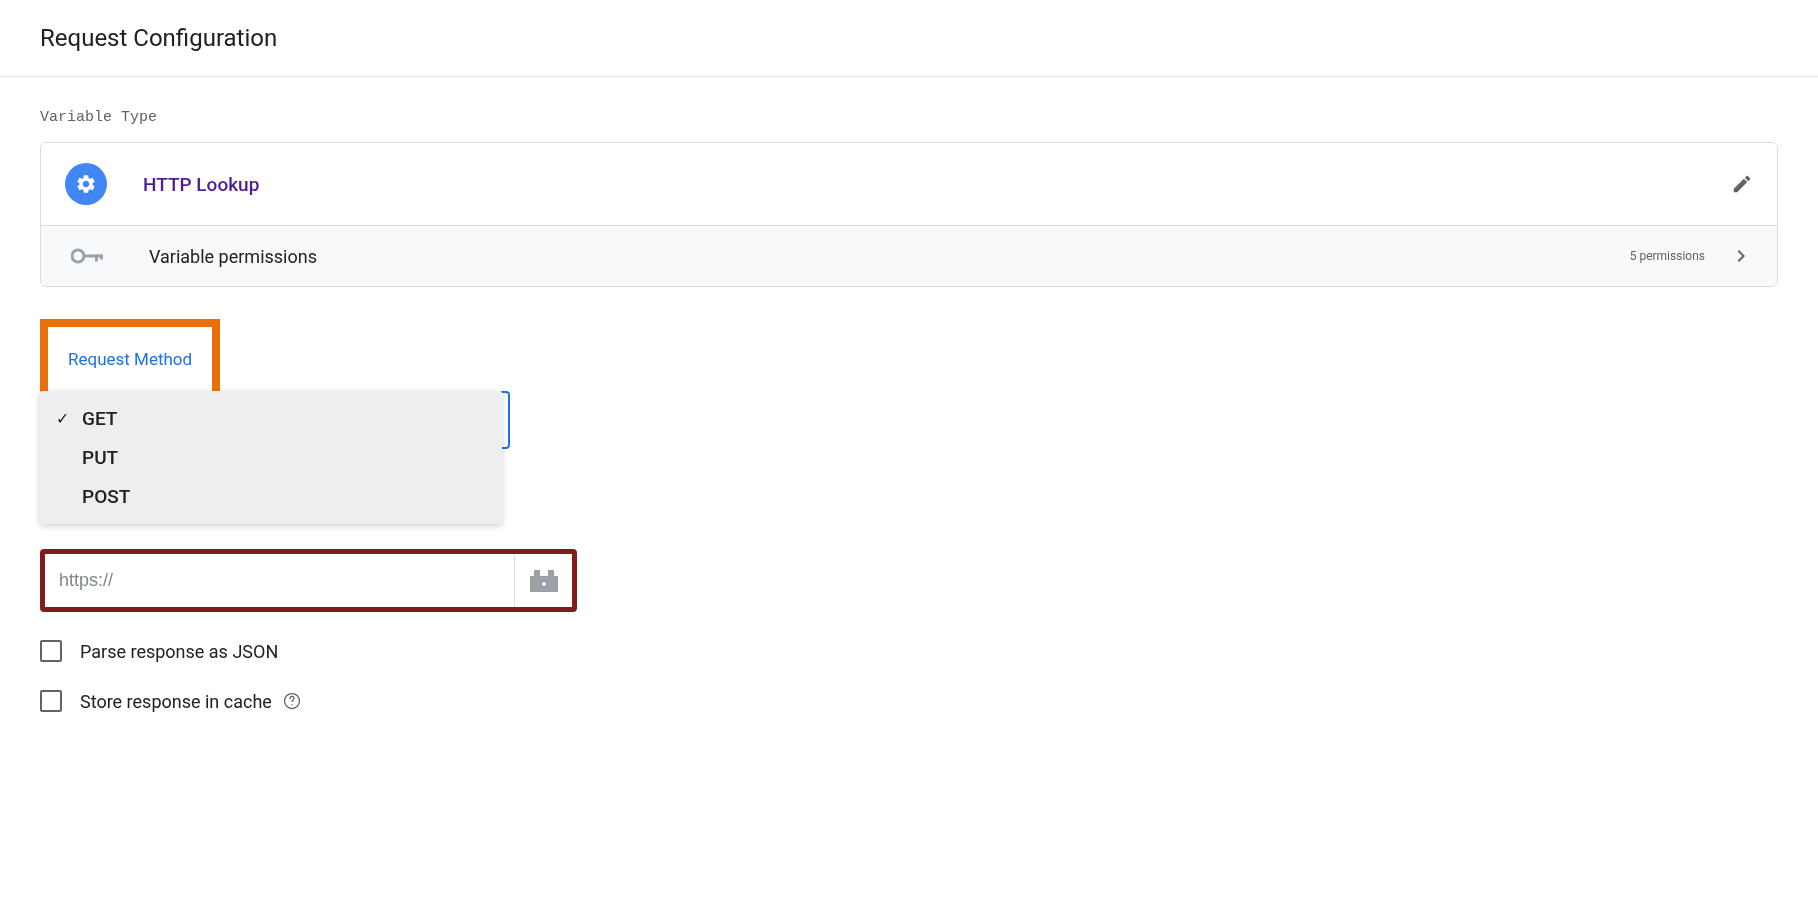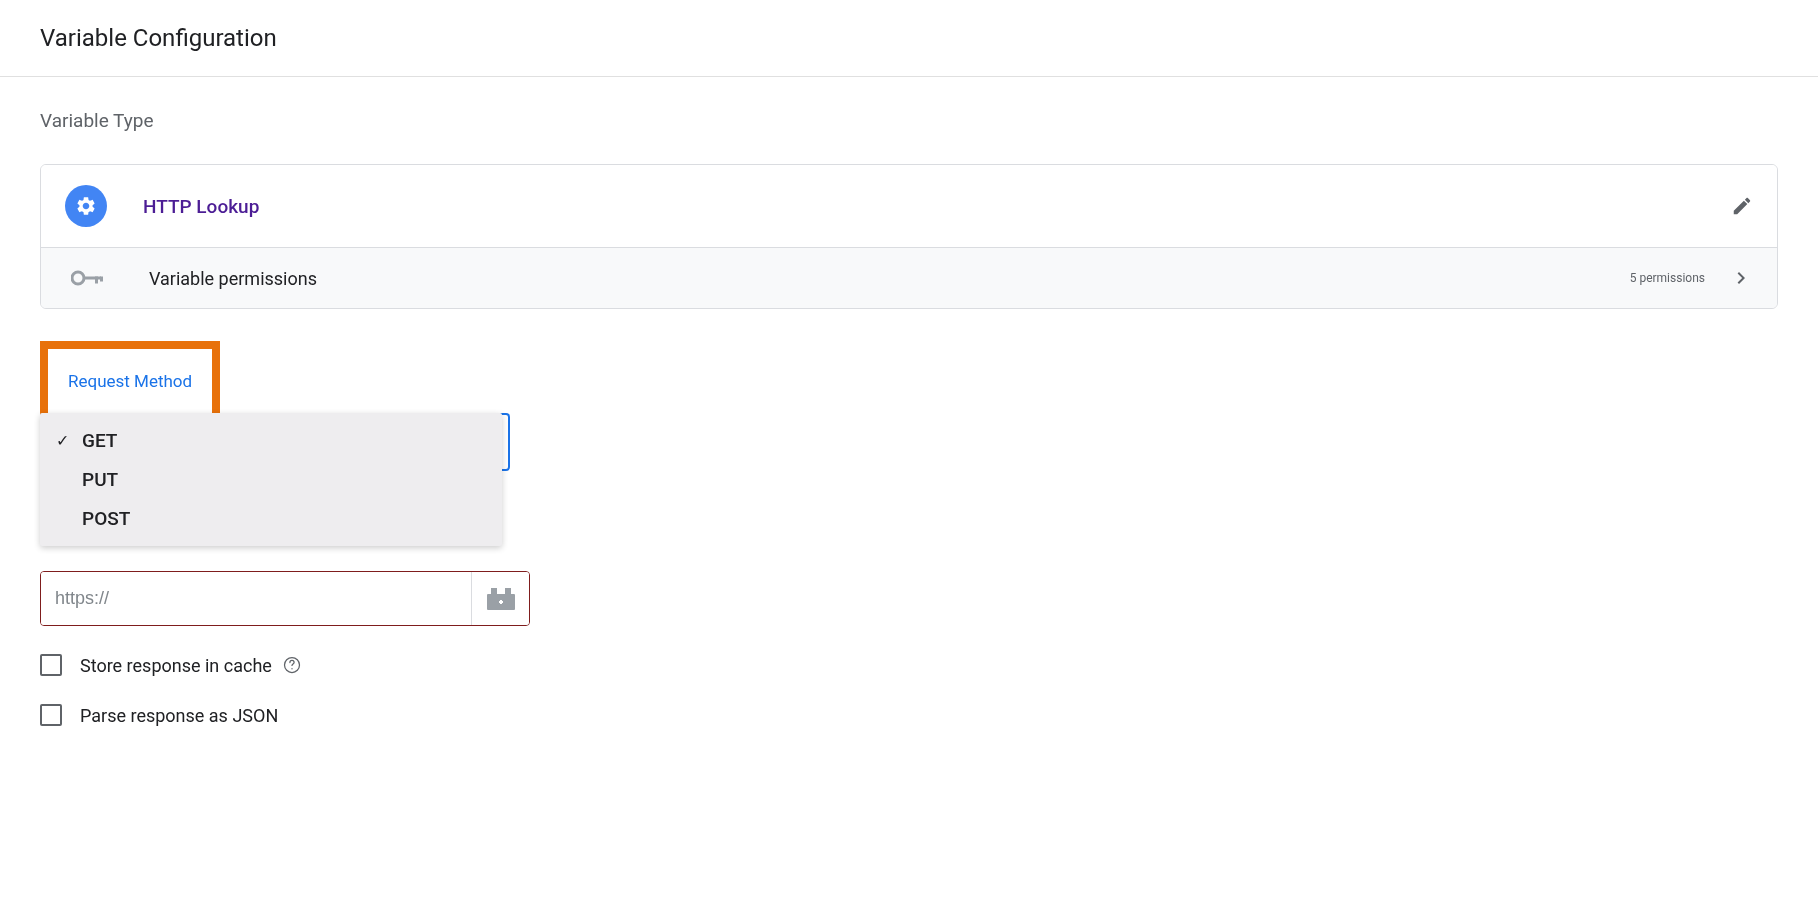--- a/index.html
+++ b/index.html
@@ -18,23 +18,24 @@
     }
     .header-title {
       font-size: 24px;
       font-weight: 400;
       color: #202124;
     }
     .content {
       padding: 32px 40px;
     }
     .section-label {
-      font-size: 19px;
+      font-size: 15px;
       color: #5f6368;
-      margin-bottom: 32px;
+      margin-bottom: 16px;
+      font-family: Liberation Mono, monospace;
     }
     .variable-type-card {
       border: 1px solid #dadce0;
       border-radius: 6px;
       overflow: hidden;
       margin-bottom: 32px;
     }
     .variable-type-header {
       display: flex;
       align-items: center;
@@ -143,23 +144,23 @@
       color: #202124;
       cursor: pointer;
     }
     .check-mark {
       width: 20px;
       margin-right: 6px;
       font-size: 16px;
     }
     .url-input-row {
       display: flex;
-      width: 490px;
+      width: 537px;
       margin-top: 100px;
-      border: 1px solid #7f1d1d;
+      border: 5px solid #7f1d1d;
       border-radius: 4px;
       overflow: hidden;
     }
     .url-input {
       flex: 1;
       border: none;
       padding: 16px 14px;
       font-size: 18px;
       color: #5f6368;
       outline: none;
@@ -205,21 +206,21 @@
       fill: none;
       stroke: #5f6368;
       stroke-width: 1.5;
       cursor: pointer;
     }
   </style>
 </head>
 <body>
 
 <div class="header">
-  <h1 class="header-title">Variable Configuration</h1>
+  <h1 class="header-title">Request Configuration</h1>
 </div>
 
 <div class="content">
   <div class="section-label">Variable Type</div>
 
   <div class="variable-type-card">
     <div class="variable-type-header">
       <div class="gear-icon-circle">
         <svg viewBox="0 0 24 24">
             <path d="M19.14,12.94c0.04-0.3,0.06-0.61,0.06-0.94c0-0.32-0.02-0.64-0.07-0.94l2.03-1.58c0.18-0.14,0.23-0.41,0.12-0.61 l-1.92-3.32c-0.12-0.22-0.37-0.29-0.59-0.22l-2.39,0.96c-0.5-0.38-1.03-0.7-1.62-0.94L14.4,2.81c-0.04-0.24-0.24-0.41-0.48-0.41 h-3.84c-0.24,0-0.43,0.17-0.47,0.41L9.25,5.35C8.66,5.59,8.12,5.92,7.63,6.29L5.24,5.33c-0.22-0.08-0.47,0-0.59,0.22L2.74,8.87 C2.62,9.08,2.66,9.34,2.86,9.48l2.03,1.58C4.84,11.36,4.8,11.69,4.8,12s0.02,0.64,0.07,0.94l-2.03,1.58 c-0.18,0.14-0.23,0.41-0.12,0.61l1.92,3.32c0.12,0.22,0.37,0.29,0.59,0.22l2.39-0.96c0.5,0.38,1.03,0.7,1.62,0.94l0.36,2.54 c0.05,0.24,0.24,0.41,0.48,0.41h3.84c0.24,0,0.44-0.17,0.47-0.41l0.36-2.54c0.59-0.24,1.13-0.56,1.62-0.94l2.39,0.96 c0.22,0.08,0.47,0,0.59-0.22l1.92-3.32c0.12-0.22,0.07-0.47-0.12-0.61L19.14,12.94z M12,15.6c-1.98,0-3.6-1.62-3.6-3.6 s1.62-3.6,3.6-3.6s3.6,1.62,3.6,3.6S13.98,15.6,12,15.6z"></path>
@@ -275,26 +276,26 @@
           <rect x="4" y="0" width="6" height="6"></rect>
           <rect x="18" y="0" width="6" height="6"></rect>
           <rect x="12" y="13" width="4" height="2" fill="#fff"></rect>
           <rect x="13" y="12" width="2" height="4" fill="#fff"></rect>
         </svg>
       </div>
     </div>
 
     <div class="checkbox-row">
       <div class="checkbox"></div>
+      <span class="checkbox-label">Parse response as JSON</span>
+    </div>
+
+    <div class="checkbox-row">
+      <div class="checkbox"></div>
       <span class="checkbox-label">Store response in cache</span>
       <svg class="help-icon" viewBox="0 0 24 24">
         <circle cx="12" cy="12" r="9"></circle>
         <path d="M9.5 9a2.5 2.5 0 015 0c0 1.5-2.5 2-2.5 3.5" stroke-linecap="round"></path>
         <circle cx="12" cy="16.5" r="0.8" fill="#5f6368" stroke="none"></circle>
       </svg>
     </div>
-
-    <div class="checkbox-row">
-      <div class="checkbox"></div>
-      <span class="checkbox-label">Parse response as JSON</span>
-    </div>
   </div>
 </div>
 
 </body></html>

